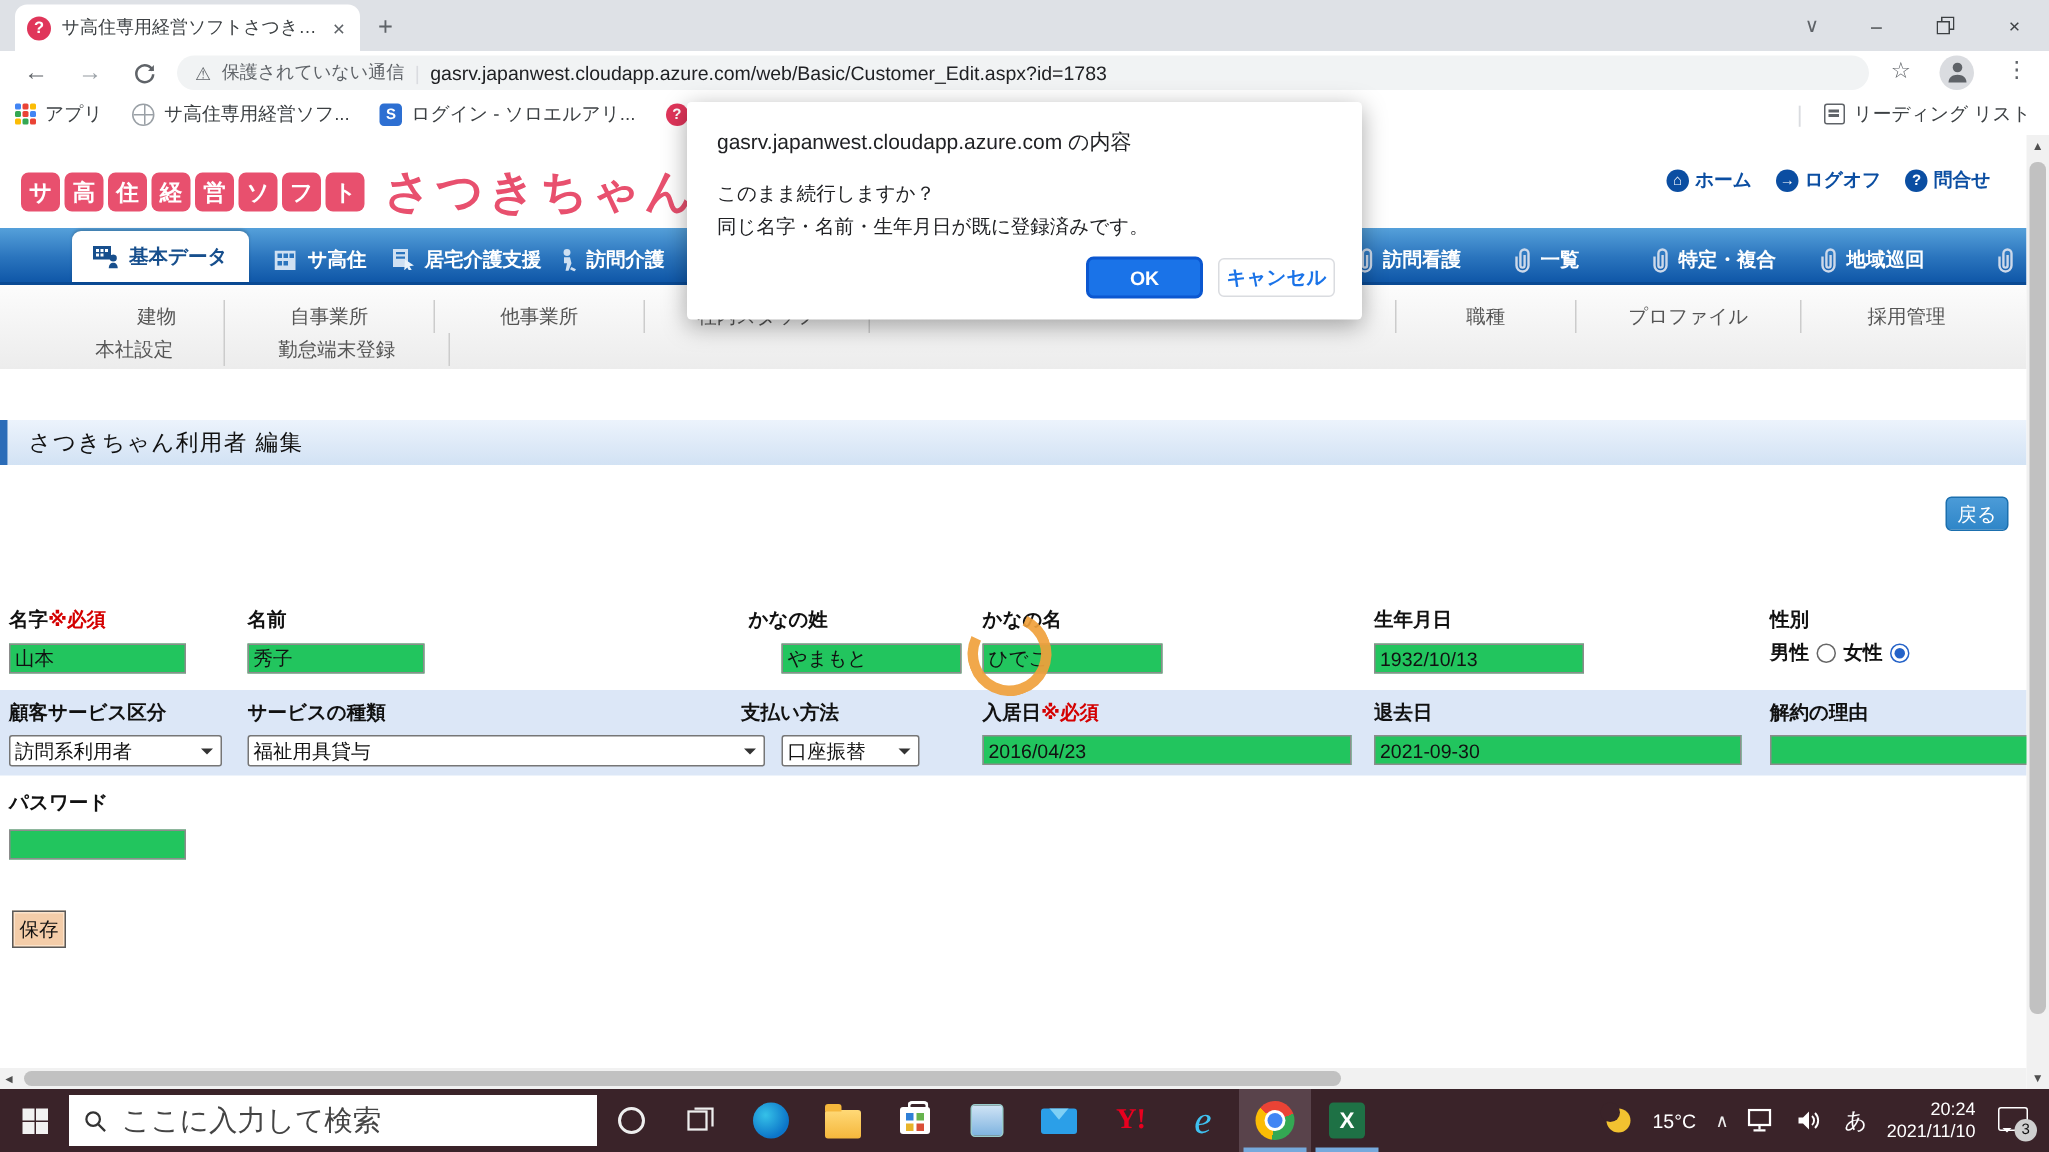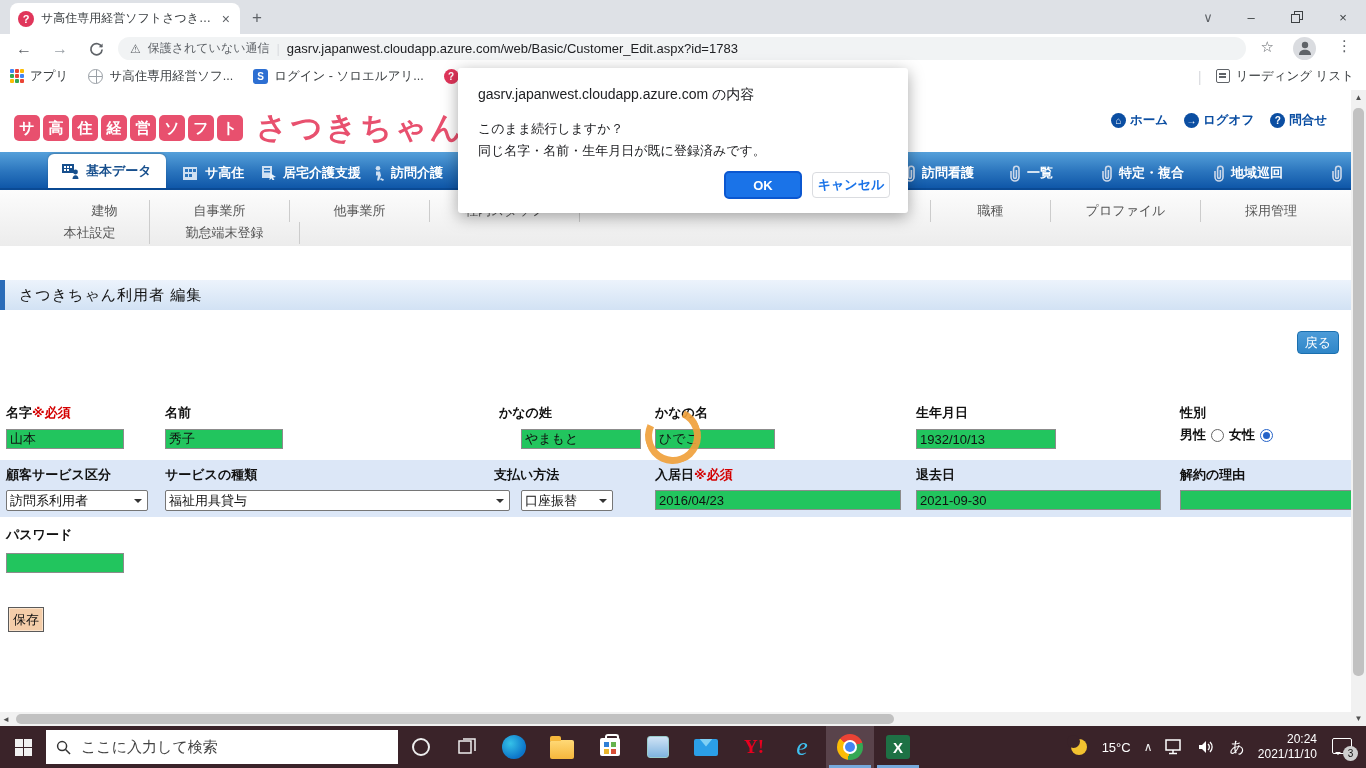--- a/index.html
+++ b/index.html
@@ -102,21 +102,21 @@
   .dlg-title { position:absolute; left:20px; top:18px; font-size:14px; color:#202124; }
   .dlg-msg { position:absolute; left:20px; top:50px; font-size:13px; color:#202124; line-height:22px; }
   .dlg-ok { position:absolute; left:266px; top:103px; width:78px; height:28px; background:#1a73e8; border:2px solid #0b57d0; border-radius:5px; color:#fff; font-size:13px; font-weight:bold; display:flex; align-items:center; justify-content:center; }
   .dlg-cancel { position:absolute; left:354px; top:104px; width:78px; height:26px; background:#fff; border:1px solid #dadce0; border-radius:4px; color:#1a73e8; font-size:13px; font-weight:bold; display:flex; align-items:center; justify-content:center; }
 
   
   .taskbar { position:absolute; left:0; top:726px; width:1366px; height:42px; background:#3a2329; z-index:30; display:flex; align-items:center; }
   .startbtn { width:46px; height:42px; display:flex; align-items:center; justify-content:center; }
   .winlogo { display:grid; grid-template-columns:8px 8px; grid-gap:1px; }
   .winlogo i { width:8px; height:8px; background:#f2f2f2; }
-  .tsearch { width:352px; height:34px; background:#fff; display:flex; align-items:center; gap:10px; padding:0 10px; font-size:15px; color:#444; }
+  .tsearch { width:352px; height:34px; background:#fff; display:flex; align-items:center; gap:10px; padding:0 10px; font-size:19px; color:#444; }
   .cortana { width:46px; display:flex; justify-content:center; }
   .cortana i { width:18px; height:18px; border:2px solid #eee; border-radius:50%; }
   .taskview { width:46px; display:flex; justify-content:center; }
   .slot { width:48px; height:42px; display:flex; align-items:center; justify-content:center; position:relative; }
   .slot.open:after { content:""; position:absolute; left:3px; bottom:0; width:42px; height:3px; background:#76a9dc; }
   .slot.focused { background:#59434b; }
   .edge { width:24px; height:24px; border-radius:50%; background:radial-gradient(circle at 35% 35%, #35c1e8, #0c75c9 70%); }
   .folder { width:24px; height:19px; background:linear-gradient(#ffd977,#f5b73c); border-radius:2px; position:relative; margin-top:4px; }
   .folder:before { content:""; position:absolute; left:0; top:-4px; width:11px; height:5px; background:#f5b73c; border-radius:2px 2px 0 0; }
   .store { width:20px; height:18px; background:#fff; border-radius:2px; position:relative; }

